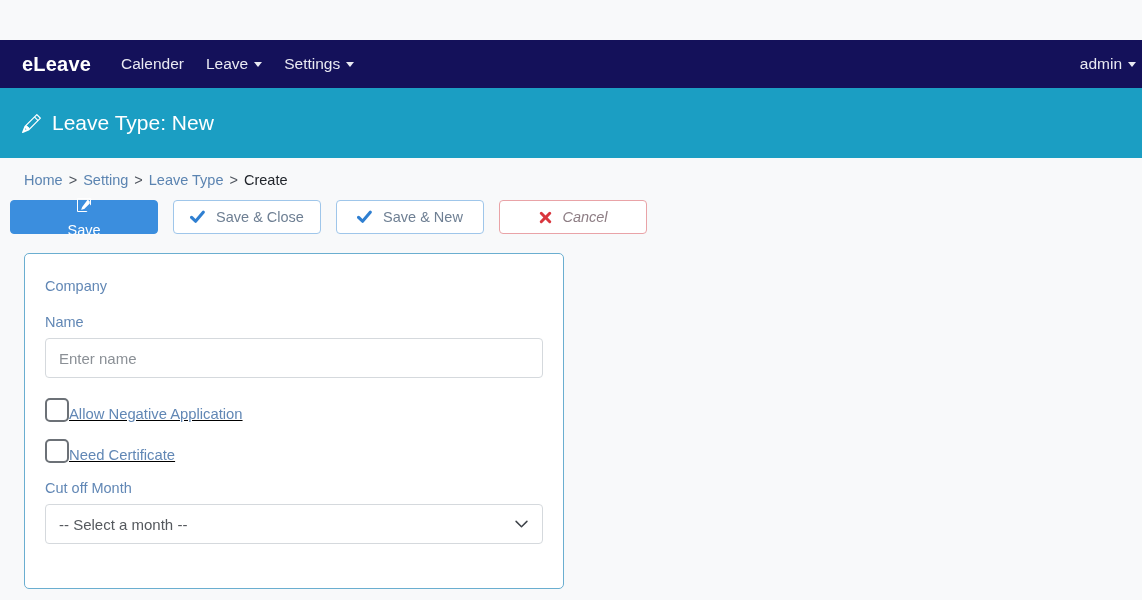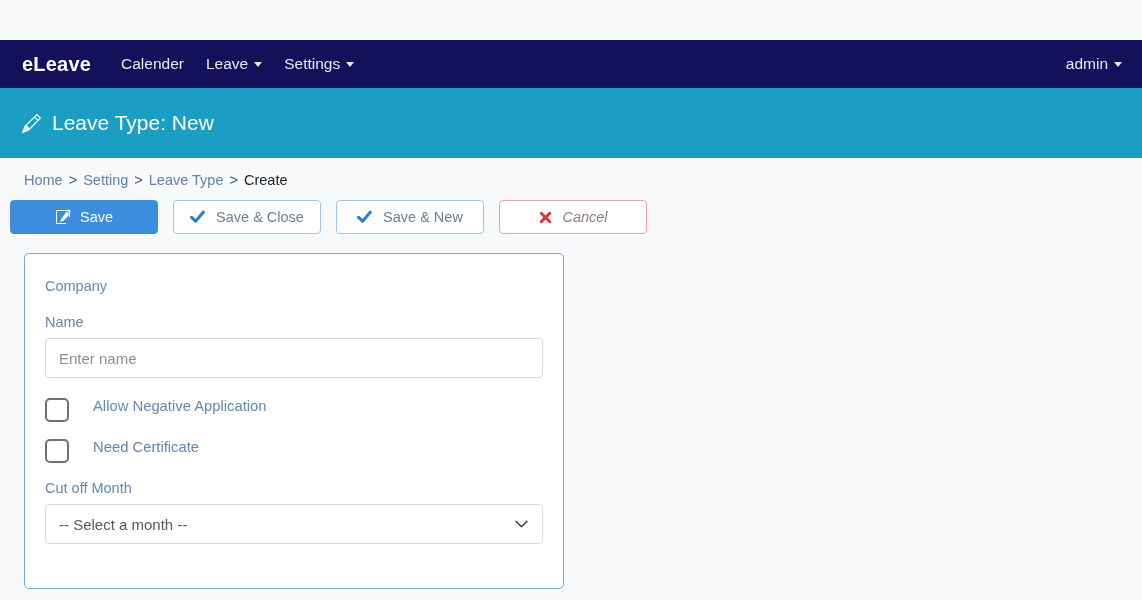--- a/index.html
+++ b/index.html
@@ -42,21 +42,21 @@
   }
   .caret {
     display: inline-block;
     width: 0; height: 0;
     border-left: 4.5px solid transparent;
     border-right: 4.5px solid transparent;
     border-top: 5px solid #e9e9f2;
   }
   .nav-right {
     position: absolute;
-    right: 20px;
+    right: 6px;
     display: flex;
     align-items: center;
   }
 
   
   .page-header {
     height: 70px;
     background: #1b9ec3;
     display: flex;
     align-items: center;
@@ -106,20 +106,21 @@
     border: 1px solid #9fc6ea;
     color: #6e7f93;
     padding: 0 14px;
     white-space: nowrap;
     font-family: "Liberation Sans", sans-serif;
   }
   .btn-primary {
     background: #3b8ede;
     border-color: #3b8ede;
     color: #ffffff;
+    flex-direction: column;
   }
   .btn-danger {
     border-color: #e9a3a7;
     color: #8d7d84;
     font-style: italic;
   }
   .btn .ico { display: inline-flex; align-items: center; }
   .btn-primary .ico svg { fill: #ffffff; }
   .ico-check svg { fill: #2f7fd1; }
   .ico-x svg { fill: #d9363e; }
@@ -159,23 +160,24 @@
     top: 50%;
     transform: translateY(-50%);
     pointer-events: none;
   }
   .select-wrap .chev svg { display: block; fill: #3f444a; }
   .field { margin-bottom: 20px; }
   .field:last-child { margin-bottom: 16px; }
 
   .check-row {
     display: flex;
-    align-items: flex-start;
-    gap: 24px;
+    align-items: flex-end;
+    gap: 0;
     margin-bottom: 17px;
+    text-decoration: underline;
   }
   .checkbox {
     width: 24px; height: 24px;
     border: 2px solid #6c7177;
     border-radius: 5px;
     background: #ffffff;
     flex: none;
     cursor: pointer;
   }
   .check-label {

